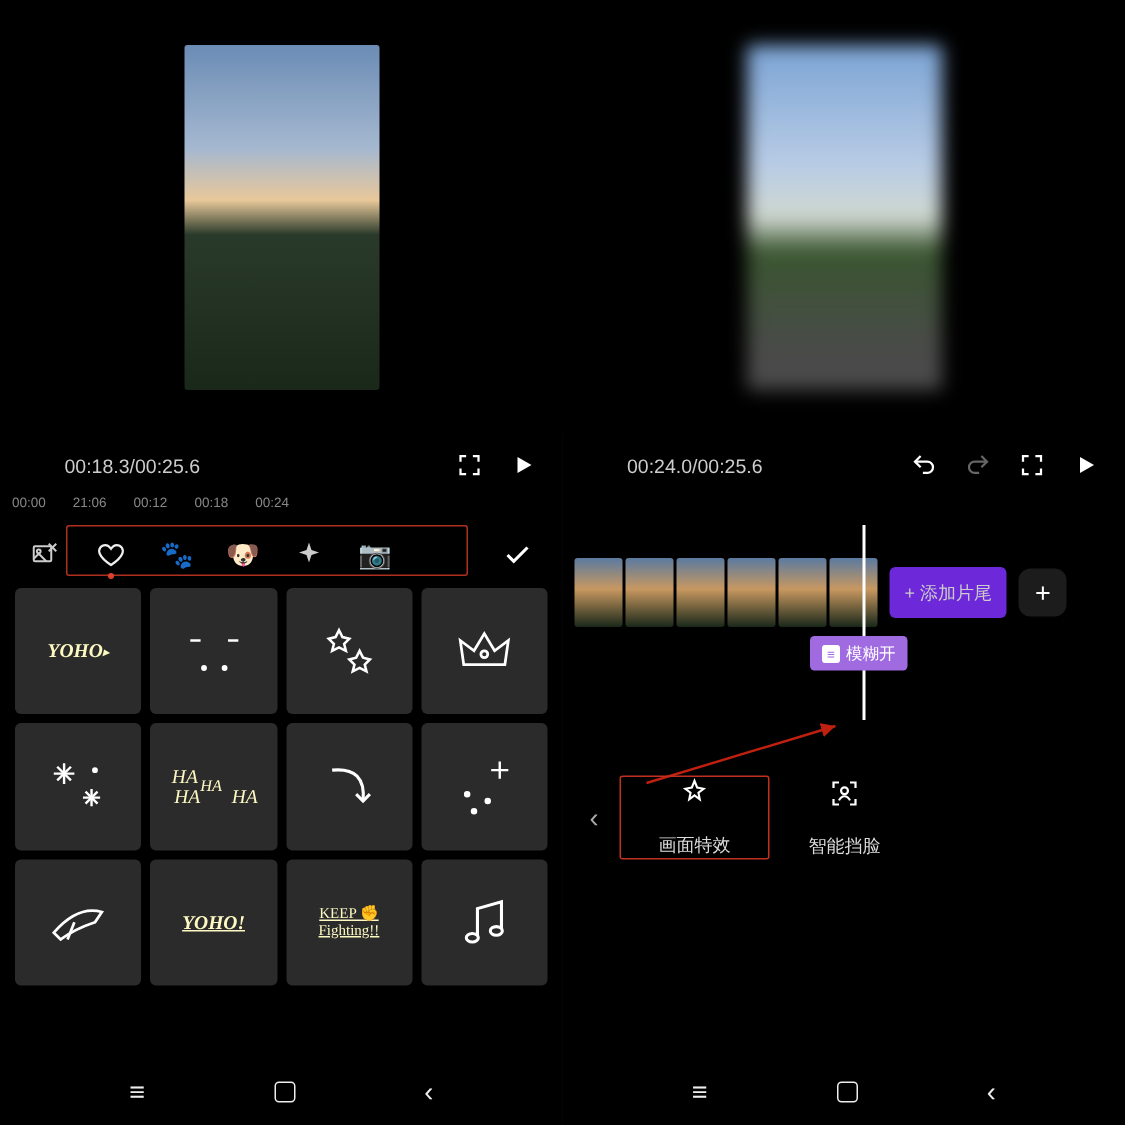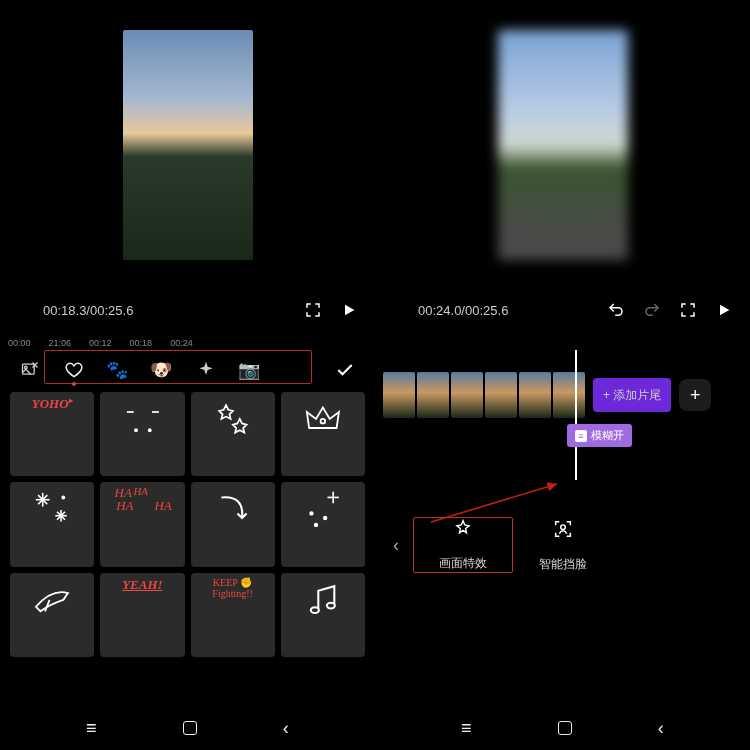--- a/index.html
+++ b/index.html
@@ -12,40 +12,40 @@
   .preview { height: 290px; display: flex; align-items: center; justify-content: center; background: #000; }
   .thumb { width: 130px; height: 230px; background: linear-gradient(to bottom, #6b8cb5 0%, #a5b8d0 30%, #e8c89a 45%, #2a3a2a 55%, #1a281a 100%); border-radius: 2px; position: relative; }
   .thumb.blur { filter: blur(6px); background: linear-gradient(to bottom, #7ba3d4 0%, #b8cce5 35%, #d0d8d0 50%, #3a5530 60%, #4a4a4a 90%); }
 
   
   .timebar { height: 40px; display: flex; align-items: center; padding: 0 12px; font-size: 13px; color: #ccc; margin-left: 31px; }
   .timebar .spacer { flex: 1; }
   .iconbtn { width: 28px; height: 28px; display: inline-flex; align-items: center; justify-content: center; margin-left: 8px; color: #fff; cursor: pointer; }
 
   
-  .ticks { height: 18px; display: flex; padding: 0 8px; font-size: 9px; color: #888; gap: 18px; align-items: flex-end; }
+  .ticks { height: 18px; display: flex; padding: 0 8px; font-size: 9px; color: #888; gap: 18px; align-items: flex-start; }
   .cat-row { height: 44px; display: flex; align-items: center; padding: 0 8px; position: relative; }
   .cat-outline { position: absolute; left: 44px; top: 2px; width: 268px; height: 34px; border: 1.5px solid #b03020; border-radius: 2px; }
   .cat-item { width: 44px; height: 40px; display: inline-flex; align-items: center; justify-content: center; font-size: 18px; color: #eee; }
   .cat-item.check { margin-left: auto; font-size: 18px; }
   .heart-active { position: relative; }
   .heart-active::after { content: ""; position: absolute; bottom: 4px; width: 4px; height: 4px; border-radius: 50%; background: #e04030; left: 50%; transform: translateX(-50%); }
 
   .grid { display: grid; grid-template-columns: repeat(4, 1fr); gap: 6px; padding: 0 10px; }
-  .sticker { background: #2b2b2b; aspect-ratio: 1/1; border-radius: 4px; display: flex; justify-content: center; font-family: "Comic Sans MS", cursive; color: #ef4444; font-size: 13px; text-align: center; padding: 4px; cursor: pointer; }
+  .sticker { background: #2b2b2b; aspect-ratio: 1/1; border-radius: 4px; display: flex; align-items: center; justify-content: center; font-family: "Comic Sans MS", cursive; color: #fef9c3; font-size: 13px; text-align: center; padding: 4px; cursor: pointer; }
   .sticker svg { width: 60%; height: 60%; }
 
   
   .timeline-wrap { height: 180px; padding: 40px 8px 10px 8px; position: relative; }
   .clip-row { height: 50px; display: flex; align-items: center; gap: 2px; }
   .clip { height: 46px; width: 32px; background: linear-gradient(to bottom, #5a7aa0 0%, #c89860 45%, #1a281a 100%); border-radius: 2px; }
   .add-tail { margin-left: 6px; padding: 0 10px; height: 34px; background: #6d28d9; border-radius: 4px; color: #ccc; font-size: 12px; display: inline-flex; align-items: center; white-space: nowrap; }
   .plusbtn { width: 32px; height: 32px; border-radius: 8px; background: #1c1c1c; display: flex; align-items: center; justify-content: center; margin-left: 6px; font-size: 18px; }
   .playhead { position: absolute; left: 200px; top: 20px; width: 2px; height: 130px; background: #fff; }
-  .fx-tag { position: absolute; left: 192px; top: 94px; background: #a06be0; color: #fff; font-size: 11px; padding: 4px 8px; border-radius: 3px; display: flex; align-items: center; gap: 4px; }
+  .fx-tag { position: absolute; left: 165px; top: 94px; background: #a06be0; color: #fff; font-size: 11px; padding: 4px 8px; border-radius: 3px; display: flex; align-items: center; gap: 4px; }
   .fx-tag::before { content: "≡"; background: #fff; color: #a06be0; width: 12px; height: 12px; border-radius: 2px; display: inline-flex; align-items: center; justify-content: center; font-size: 9px; }
   .arrow { position: absolute; left: 56px; top: 150px; }
   .arrow svg { overflow: visible; }
 
   .toolbar { height: 70px; display: flex; align-items: center; padding: 0 4px; position: relative; }
   .back { width: 34px; height: 50px; display: flex; align-items: center; justify-content: center; color: #aaa; font-size: 18px; }
   .tool { flex: 1; height: 56px; display: flex; flex-direction: column; align-items: center; justify-content: center; gap: 16px; color: #ddd; font-size: 12px; max-width: 100px; }
   .tool svg { width: 22px; height: 22px; }
   .tool-active { border: 1.5px solid #c03020; border-radius: 2px; }
 
@@ -168,22 +168,22 @@
             <circle cx="22" cy="28" r="1.2"></circle>
             <circle cx="14" cy="34" r="1.2"></circle>
           </svg>
         </div>
       <div class="sticker">
           <svg viewBox="0 0 40 40" stroke="#fff" fill="none" stroke-width="1.6">
             <path d="M6 26 Q 20 10 34 14 L30 20 Q 18 24 10 30z"></path>
             <path d="M18 20l-4 10"></path>
           </svg>
         </div>
-      <div class="sticker" style="font-style:italic;font-weight:bold;text-decoration:underline;">YEAH!</div>
-      <div class="sticker" style="font-size:10px;line-height:1.1;">KEEP ✊<br>Fighting!!</div>
+      <div class="sticker" style="font-style:italic;font-weight:bold;text-decoration:underline;">YOHO!</div>
+      <div class="sticker" style="font-size:10px;line-height:1.1;text-decoration:underline;">KEEP ✊<br>Fighting!!</div>
       <div class="sticker">
           <svg viewBox="0 0 40 40" stroke="#fff" fill="none" stroke-width="1.8">
             <path d="M16 28V12l14-4v16"></path>
             <ellipse cx="13" cy="29" rx="3.5" ry="2.5"></ellipse>
             <ellipse cx="27" cy="25" rx="3.5" ry="2.5"></ellipse>
           </svg>
         </div>
     </div>
     <div class="nav">
       <span>≡</span>

